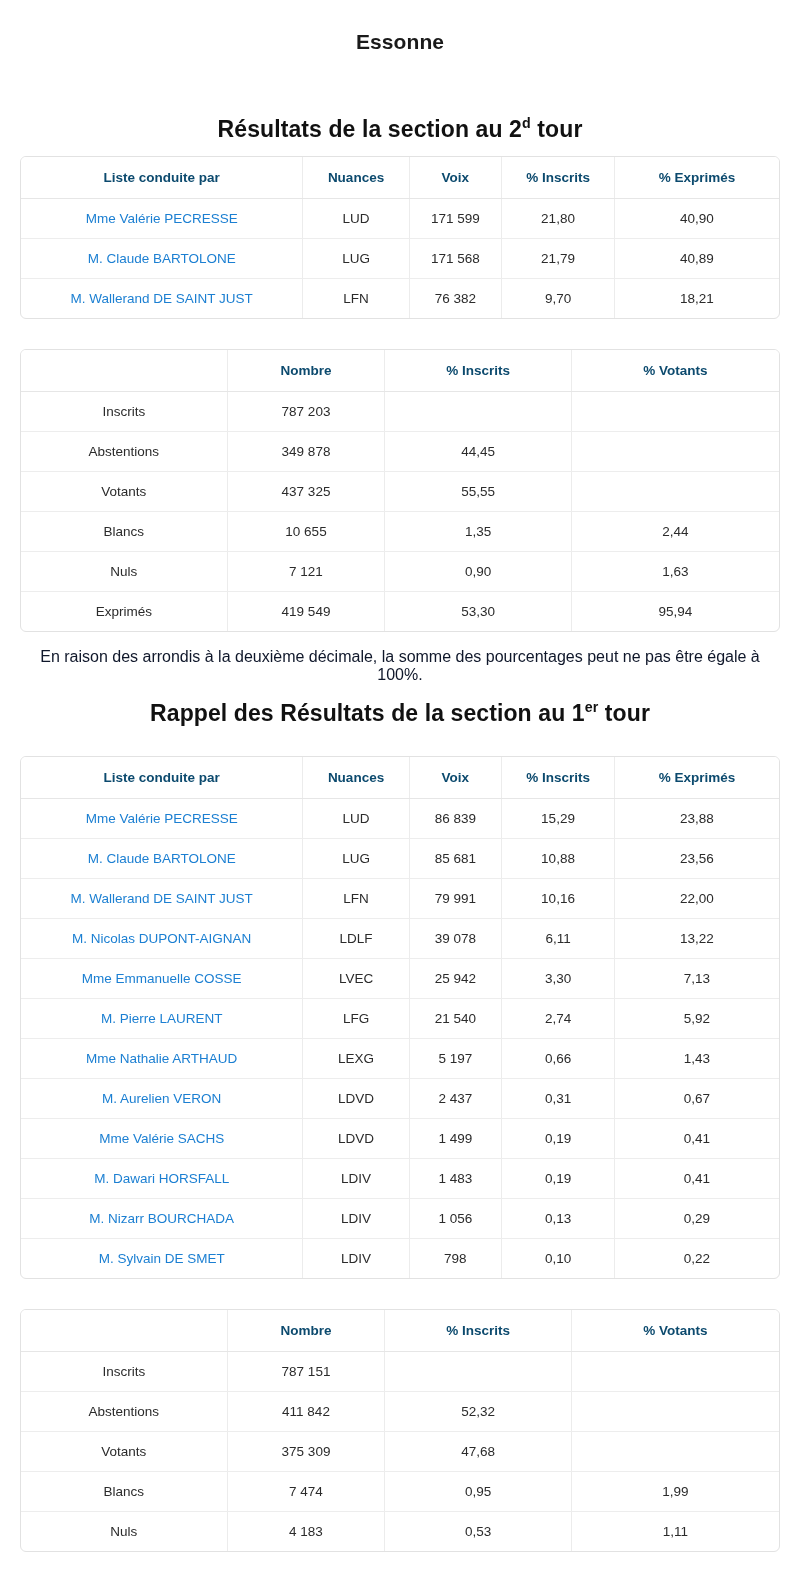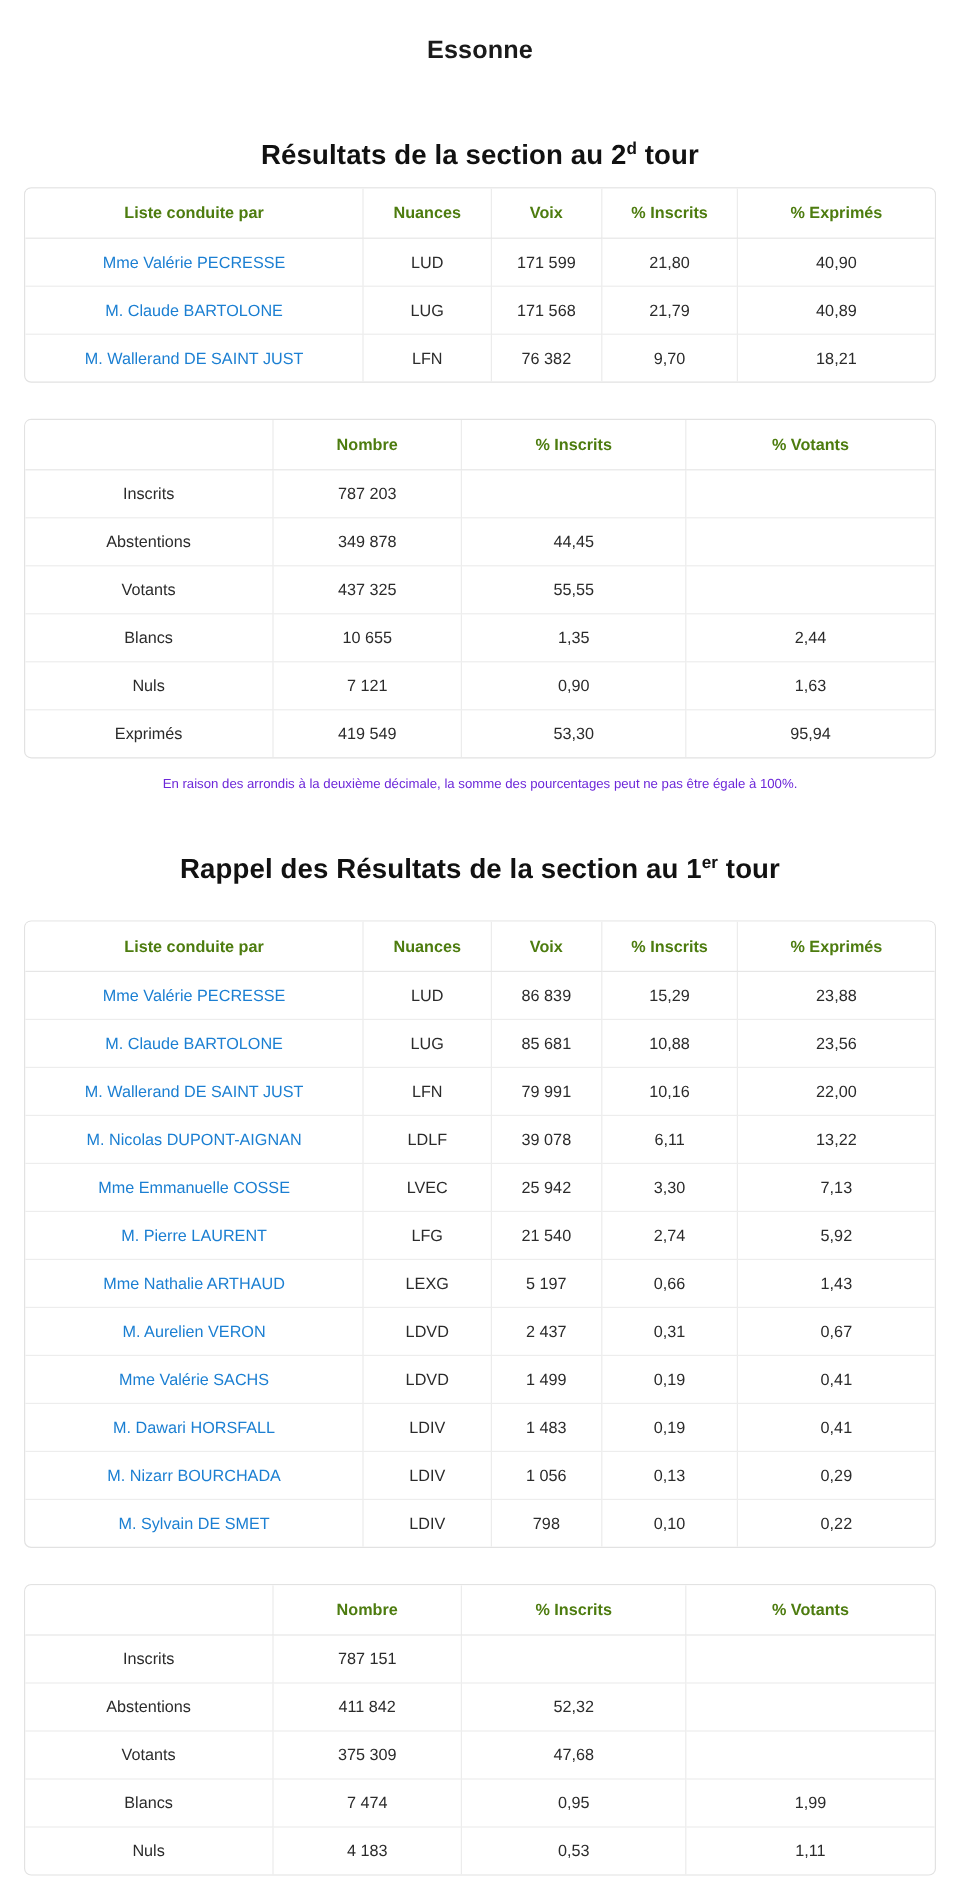--- a/index.html
+++ b/index.html
@@ -39,42 +39,42 @@
     margin: 0;
     padding: 0;
     letter-spacing: .1px;
   }
   .section-title sup {
     font-size: .62em;
     vertical-align: super;
     line-height: 0;
   }
   .st-round2 { margin-top: 62px; margin-bottom: 13px; }
-  .st-round1 { margin-top: 51px; margin-bottom: 29px; }
+  .st-round1 { margin-top: 16px; margin-bottom: 29px; }
 
   
   .table-wrap {
     border: 1px solid #e2e2e2;
     border-radius: 6px;
     background: #ffffff;
     overflow: hidden;
     box-sizing: border-box;
   }
 
   table.grid {
     width: 100%;
     border-collapse: collapse;
     font-size: 13.5px;
     table-layout: fixed;
   }
 
   table.grid th {
     font-weight: bold;
     font-size: 13.5px;
-    color: #4d7c0f;
+    color: #0c4a6e;
     padding: 13px 12px;
     text-align: center;
     border-bottom: 1px solid #e6e6e6;
     border-right: 1px solid #ececec;
     background: #ffffff;
     white-space: nowrap;
   }
   table.grid th:last-child { border-right: none; }
 
   table.grid td {
@@ -113,22 +113,22 @@
   
   table.turnout col.w-lab  { width: 27.2%; }
   table.turnout col.w-nb   { width: 20.8%; }
   table.turnout col.w-pi   { width: 24.6%; }
   table.turnout col.w-pv   { width: 27.4%; }
 
   .turnout-gap { height: 30px; }
 
   .note {
     text-align: center;
-    font-size: 11px;
-    color: #6d28d9;
+    font-size: 16px;
+    color: #0f172a;
     margin: 16px 0 0 0;
     padding: 0 8px;
   }
 </style>
 </head>
 <body>
 
 <div class="page">
 
   <h1 class="dept-title">Essonne</h1>

